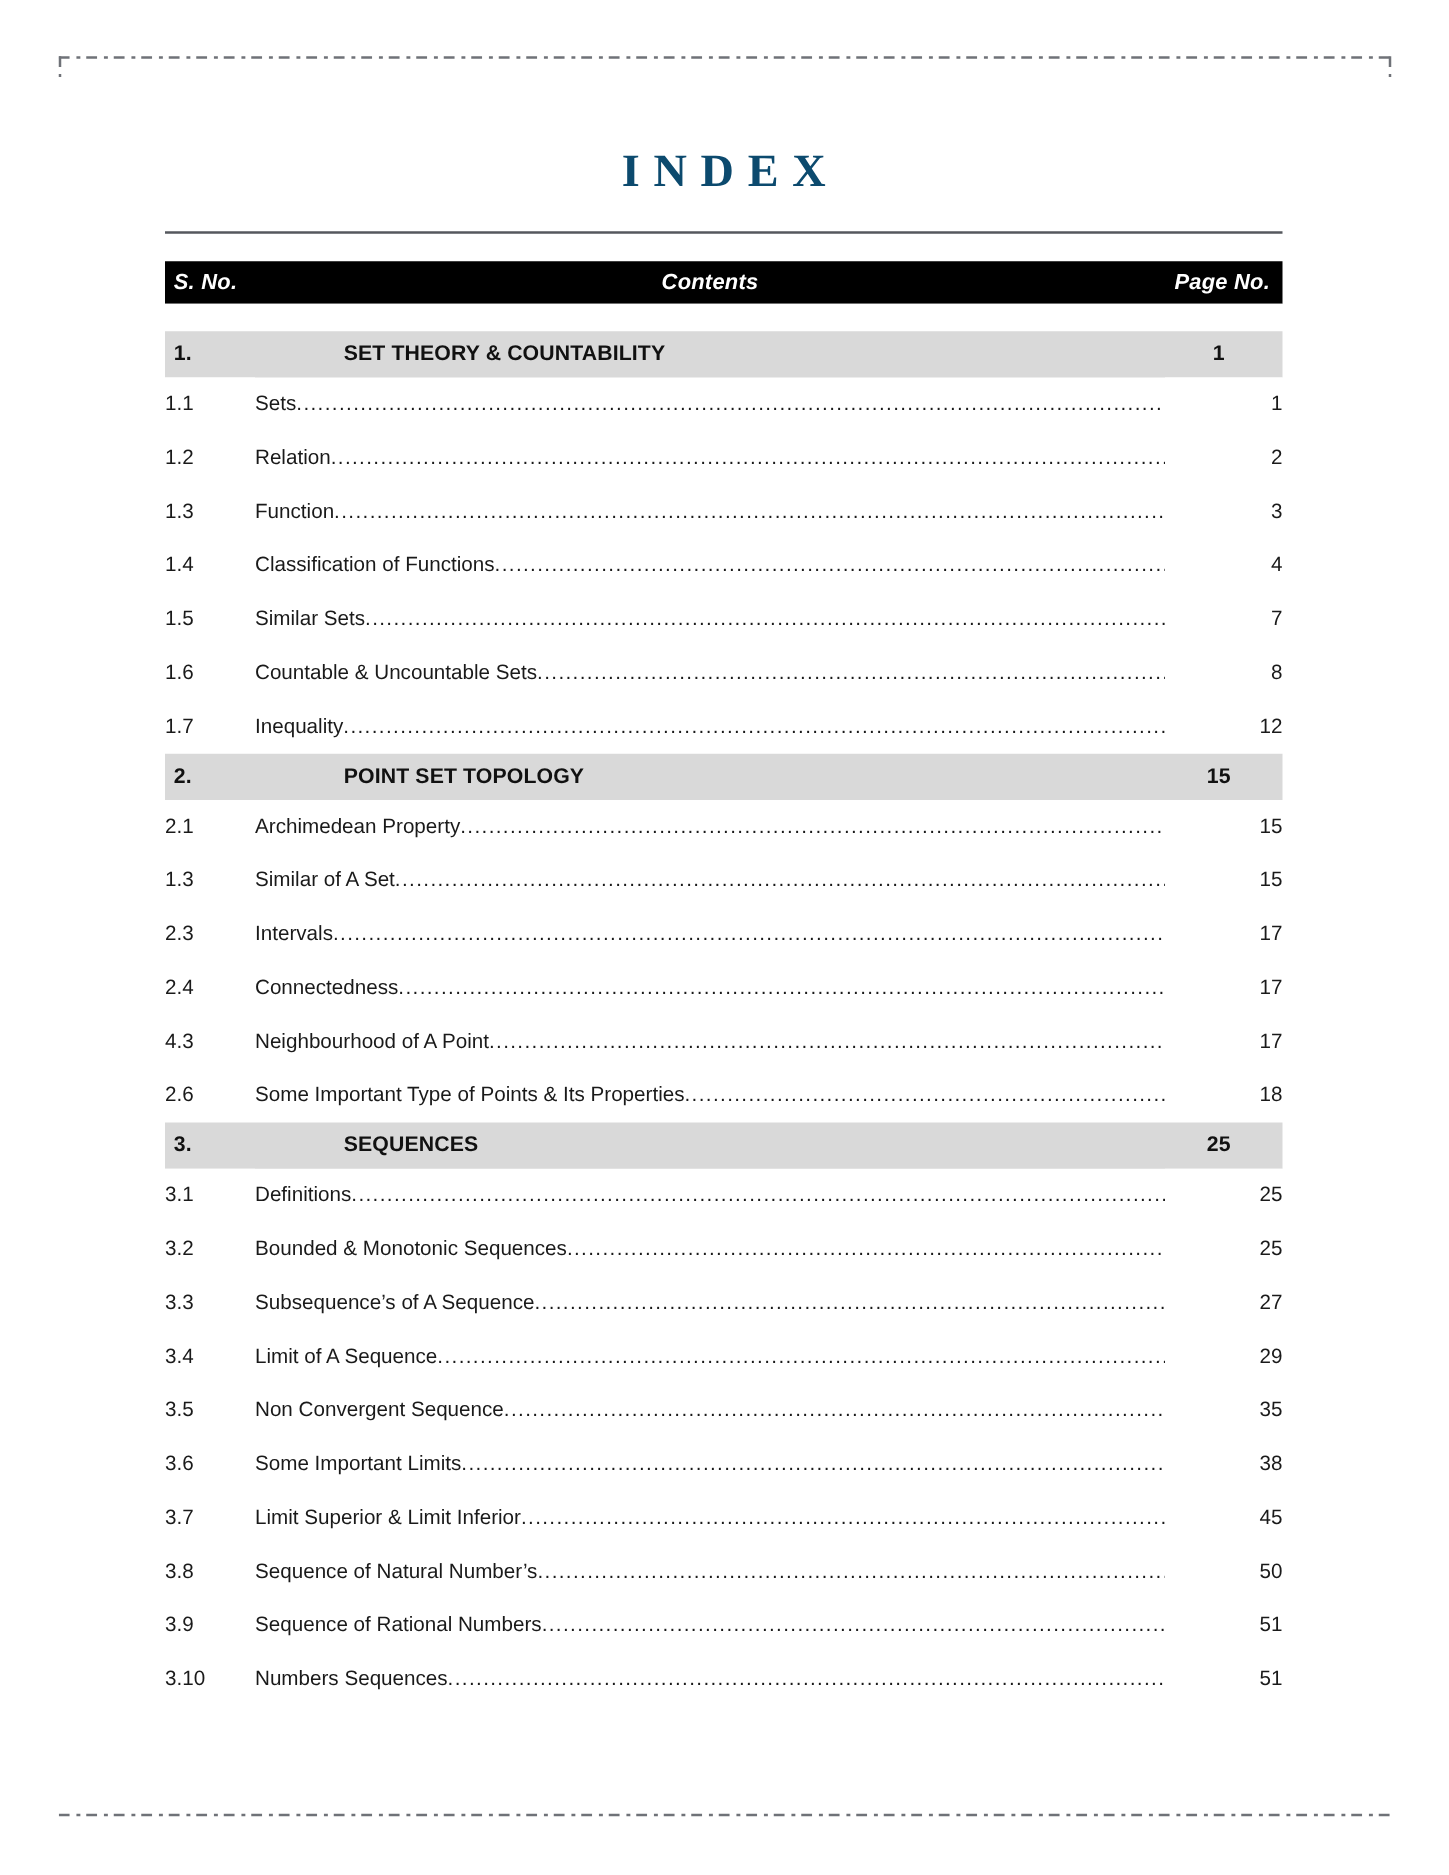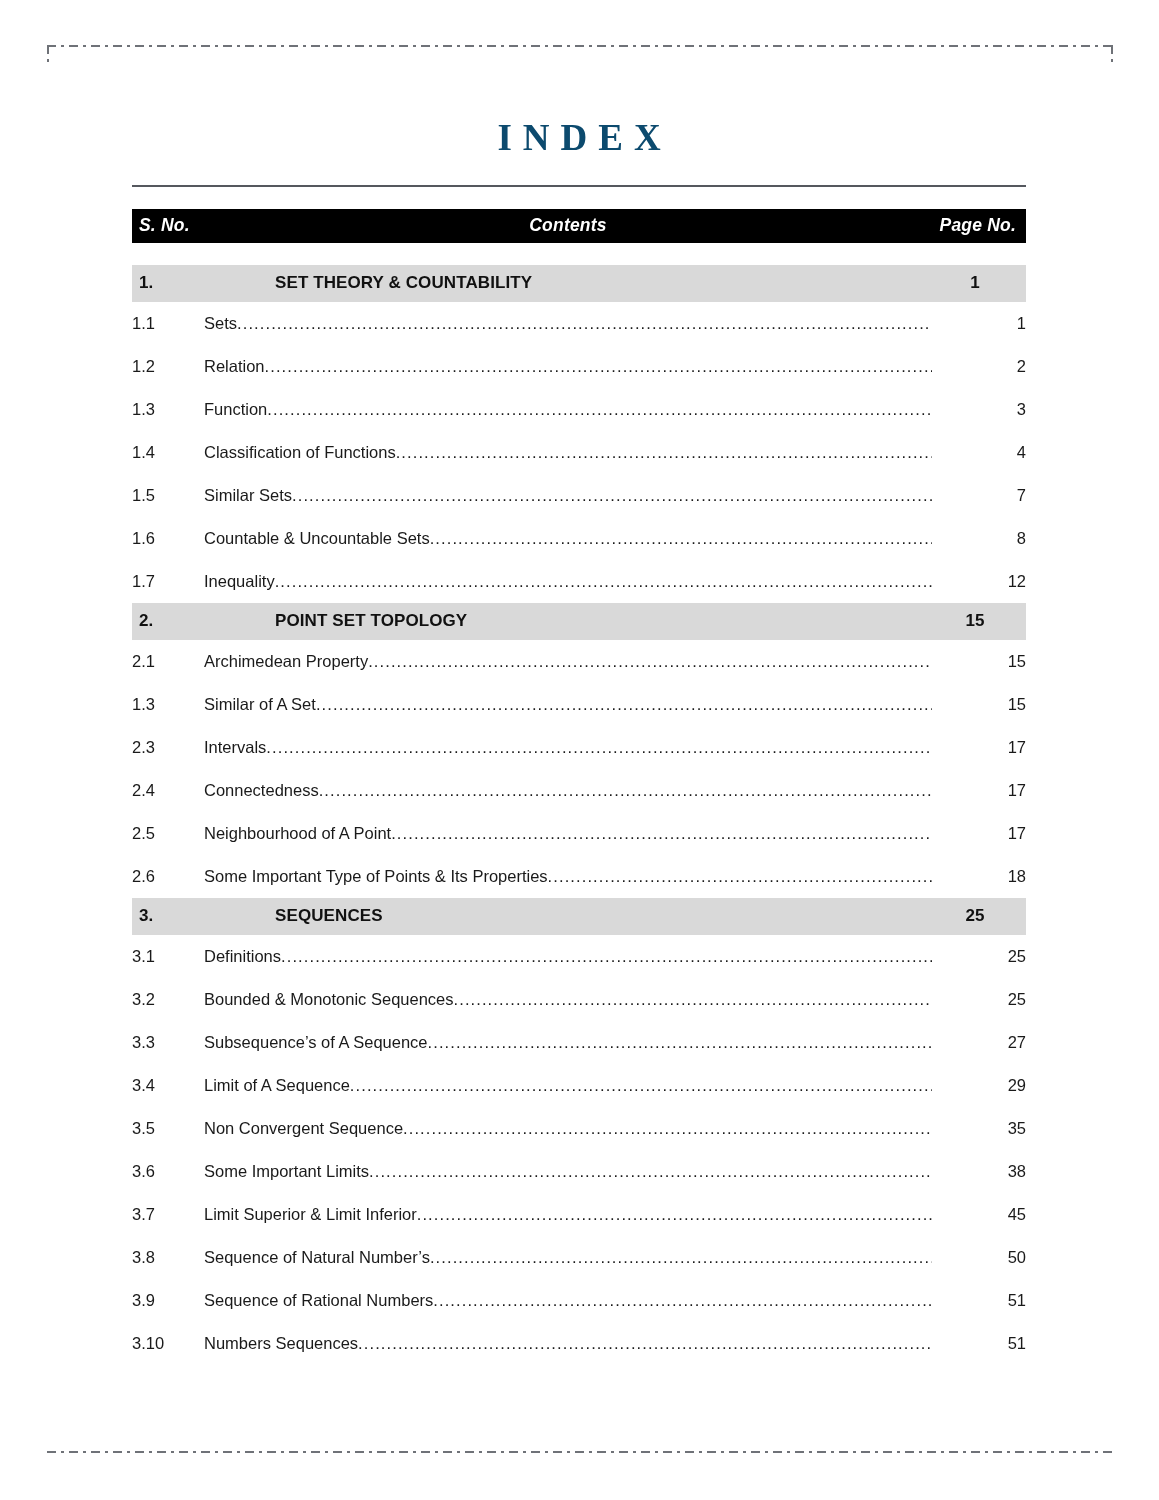--- a/index.html
+++ b/index.html
@@ -317,21 +317,21 @@
             <td class="e-num">2.4</td>
             <td class="e-title">
               <span class="leader-line">
                 <span class="leader-text">Connectedness</span>
                 <span class="leader-dots">.......................................................................................................................................................................................................</span>
               </span>
             </td>
             <td class="e-page">17</td>
           </tr>
           <tr class="entry-row">
-            <td class="e-num">2.5</td>
+            <td class="e-num">4.3</td>
             <td class="e-title">
               <span class="leader-line">
                 <span class="leader-text">Neighbourhood of A Point</span>
                 <span class="leader-dots">.......................................................................................................................................................................................................</span>
               </span>
             </td>
             <td class="e-page">17</td>
           </tr>
           <tr class="entry-row">
             <td class="e-num">2.6</td>

